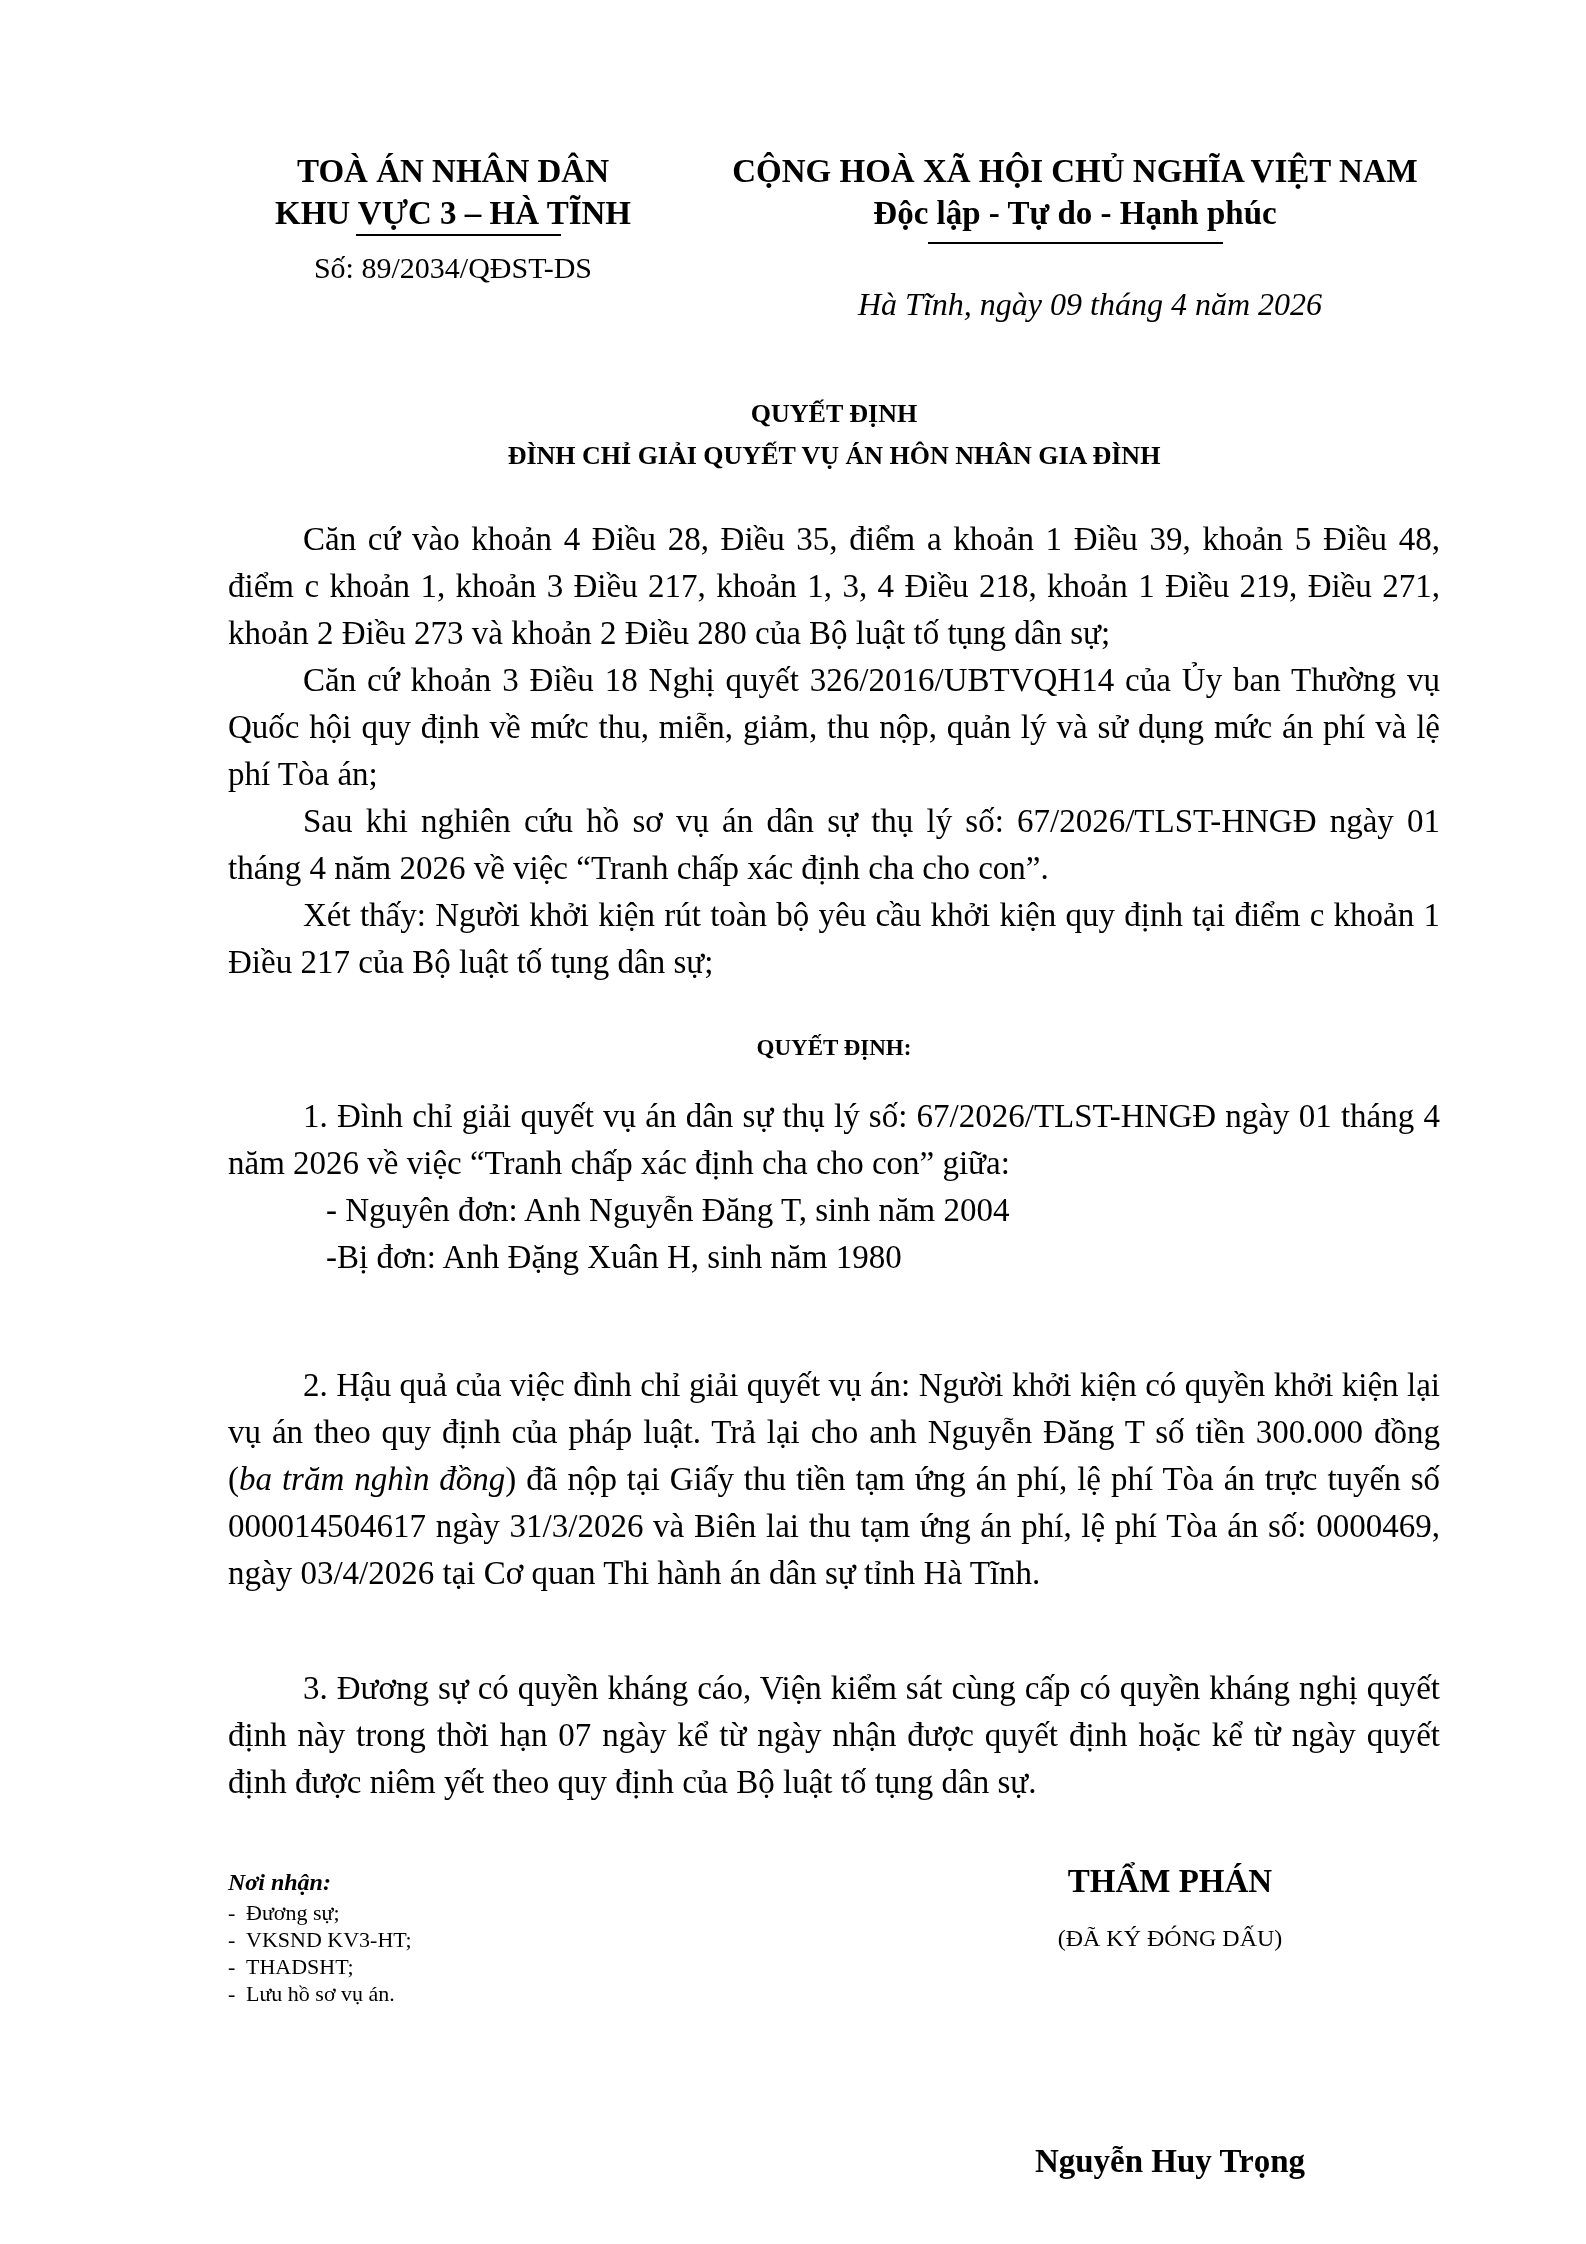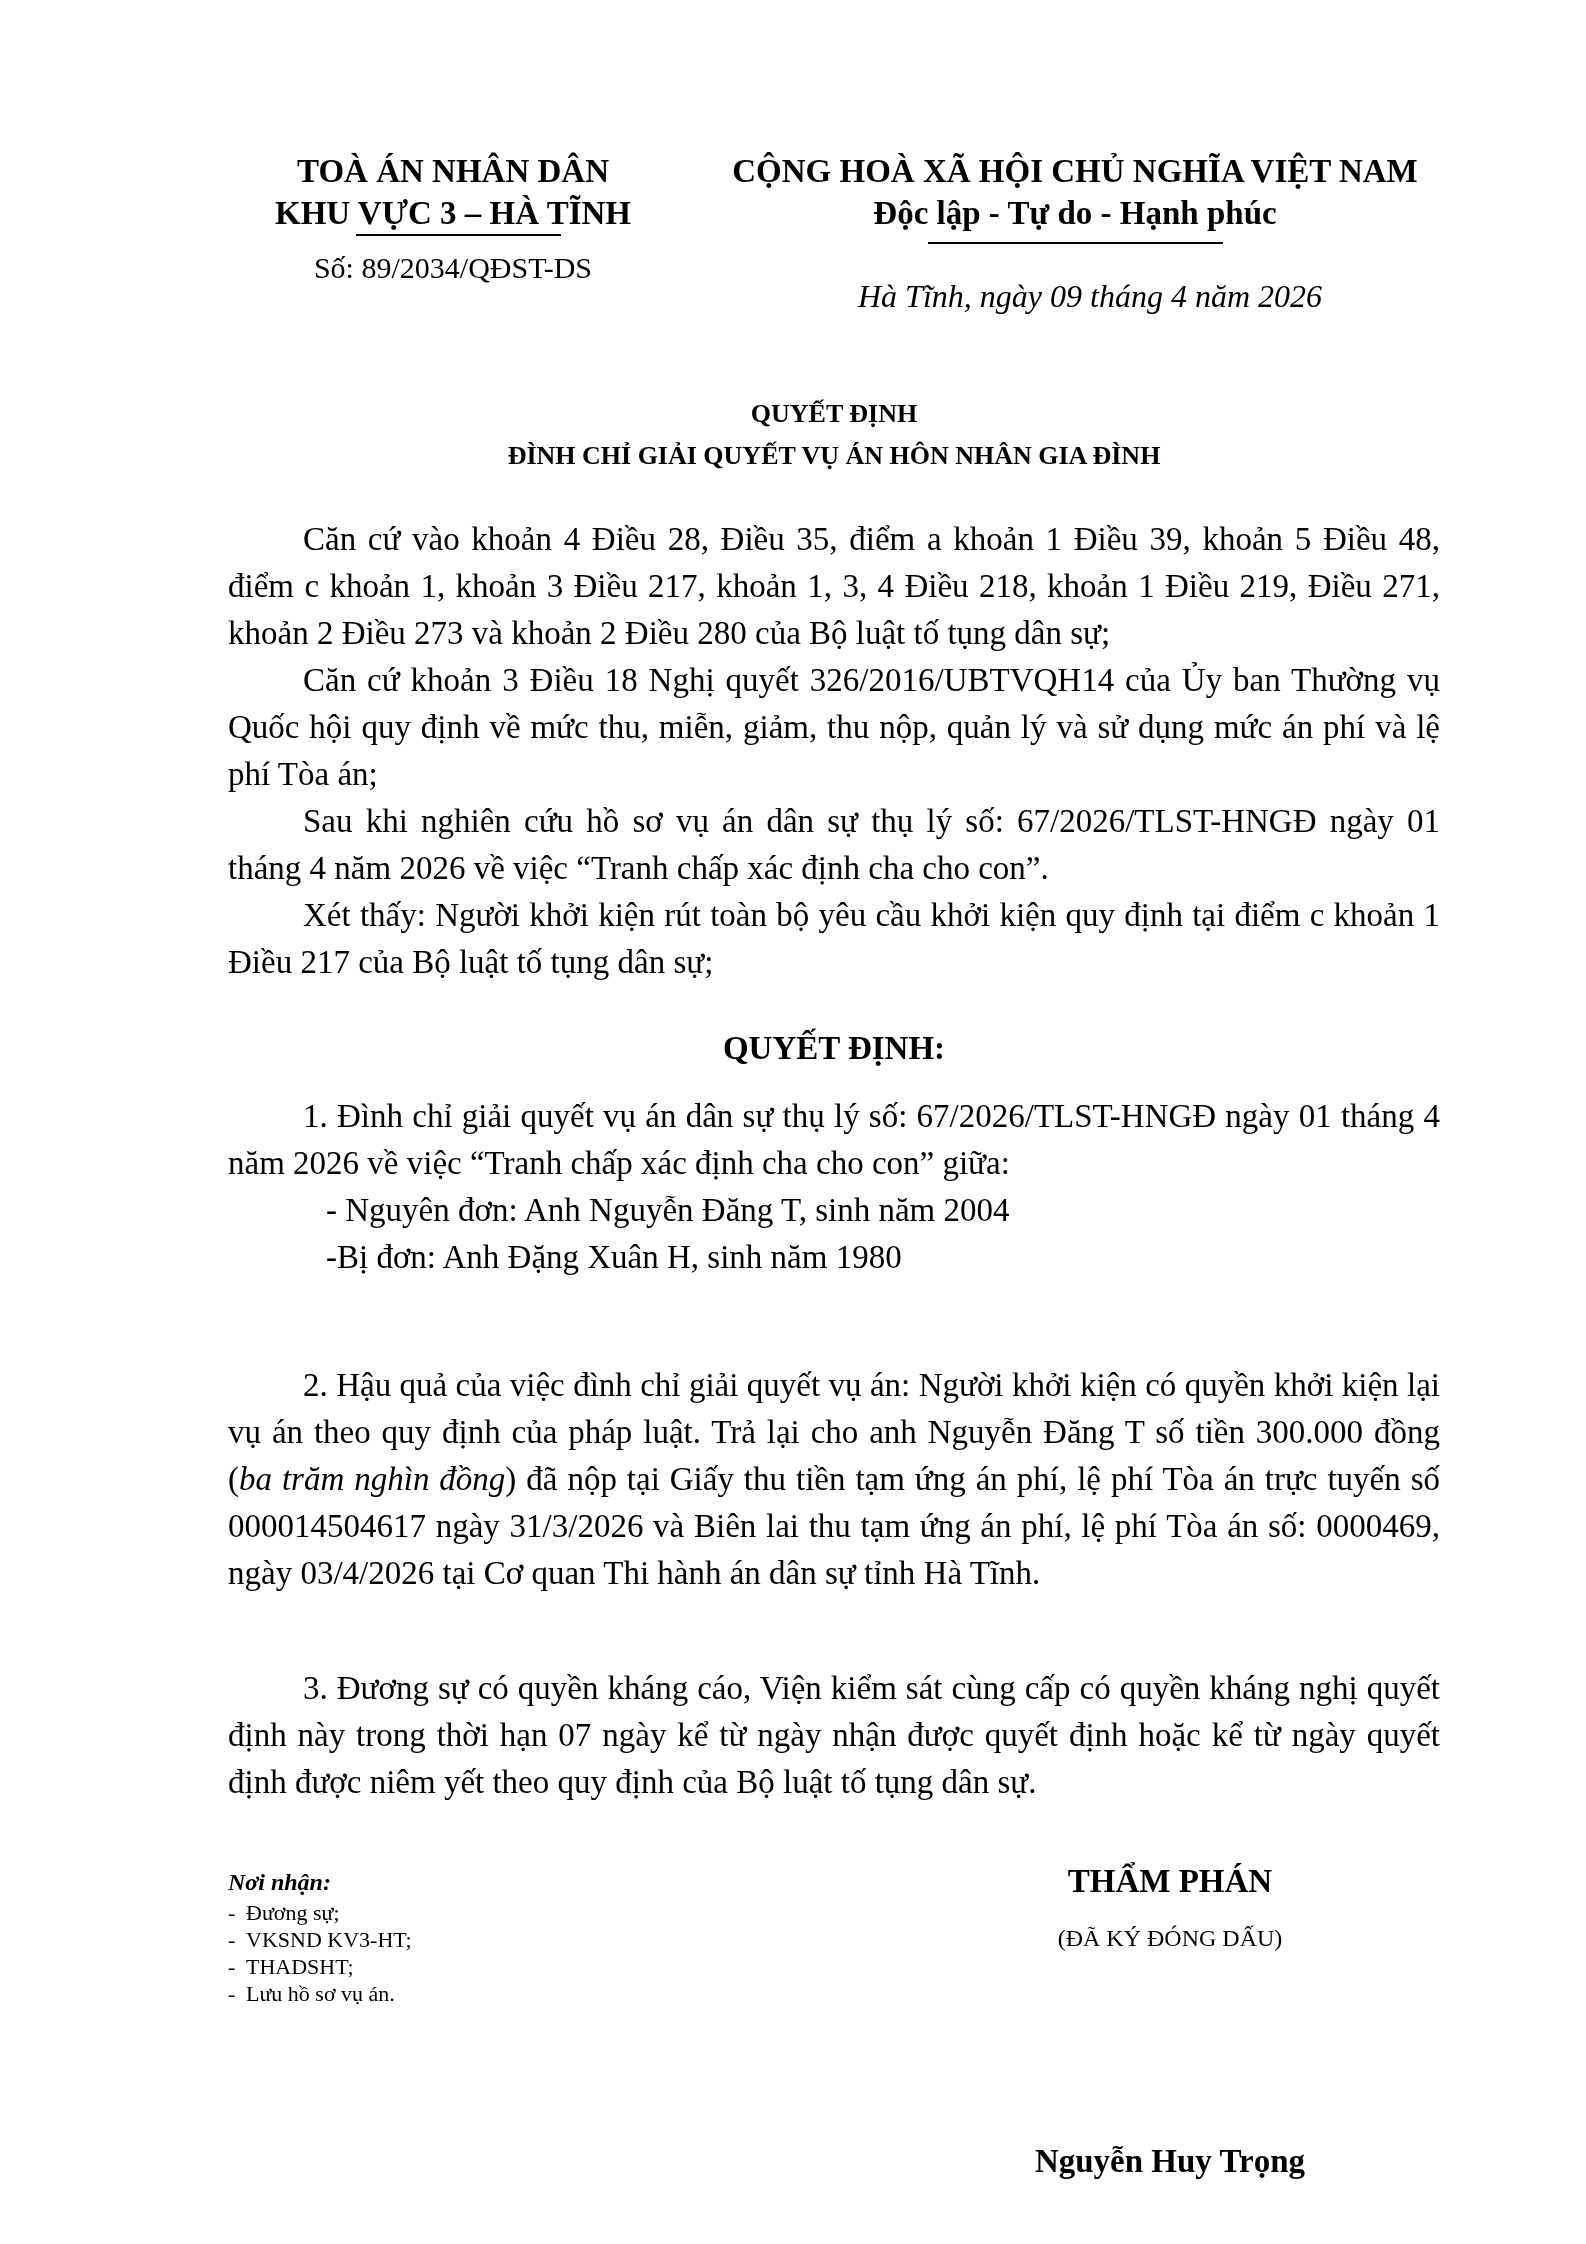--- a/index.html
+++ b/index.html
@@ -7,26 +7,26 @@
          font-family: "Liberation Serif", "DejaVu Serif", serif; color: #000; }
   .abs { position: absolute; }
   .hdr-left { left: 228px; top: 150px; width: 450px; text-align: center; }
   .hdr-left .l1, .hdr-left .l2 { font-weight: bold; font-size: 33px; line-height: 42px; white-space: nowrap; }
   .hdr-left .rule { width: 205px; height: 2px; background: #000; margin: 0 auto; position: relative; left: 5px; }
   .hdr-left .num { font-size: 30px; line-height: 40px; margin-top: 12px; white-space: nowrap; }
   .hdr-right { left: 700px; top: 150px; width: 750px; text-align: center; }
   .hdr-right .l1 { font-weight: bold; font-size: 33px; line-height: 42px; white-space: nowrap; }
   .hdr-right .l2 { font-weight: bold; font-size: 33px; line-height: 42px; white-space: nowrap; }
   .hdr-right .rule { width: 295px; height: 2px; background: #000; margin: 8px auto 0; }
-  .hdr-right .date { font-style: italic; font-size: 32px; line-height: 40px; margin-top: 32px; padding-left: 30px; white-space: nowrap; }
+  .hdr-right .date { font-style: italic; font-size: 32px; line-height: 40px; margin-top: 40px; padding-left: 30px; white-space: nowrap; }
   .title { left: 228px; top: 393px; width: 1212px; text-align: center; font-weight: bold; font-size: 26px; line-height: 42px; }
   .body { left: 228px; width: 1212px; font-size: 33px; line-height: 47px; text-align: justify; }
   .body p { margin: 0; text-indent: 75px; }
   .body p.noind { text-indent: 0; padding-left: 98px; }
-  .sec-title { left: 228px; top: 1027px; width: 1212px; text-align: center; font-weight: bold; font-size: 33px; line-height: 42px; }
+  .sec-title { left: 228px; top: 1027px; width: 1212px; text-align: center; font-weight: bold; font-size: 23px; line-height: 42px; }
   .recv { left: 228px; top: 1865px; width: 450px; font-size: 22px; line-height: 27px; }
   .recv .head { font-weight: bold; font-style: italic; font-size: 24px; line-height: 34px; }
   .recv .item { display: flex; }
   .recv .item .dash { width: 18px; }
   .sign { left: 970px; top: 1862px; width: 400px; text-align: center; }
   .sign .role { font-weight: bold; font-size: 33px; line-height: 38px; }
   .sign .sub { font-size: 24px; line-height: 36px; margin-top: 20px; }
   .sign .name { font-weight: bold; font-size: 33px; line-height: 40px; margin-top: 185px; }
 </style>
 </head>

